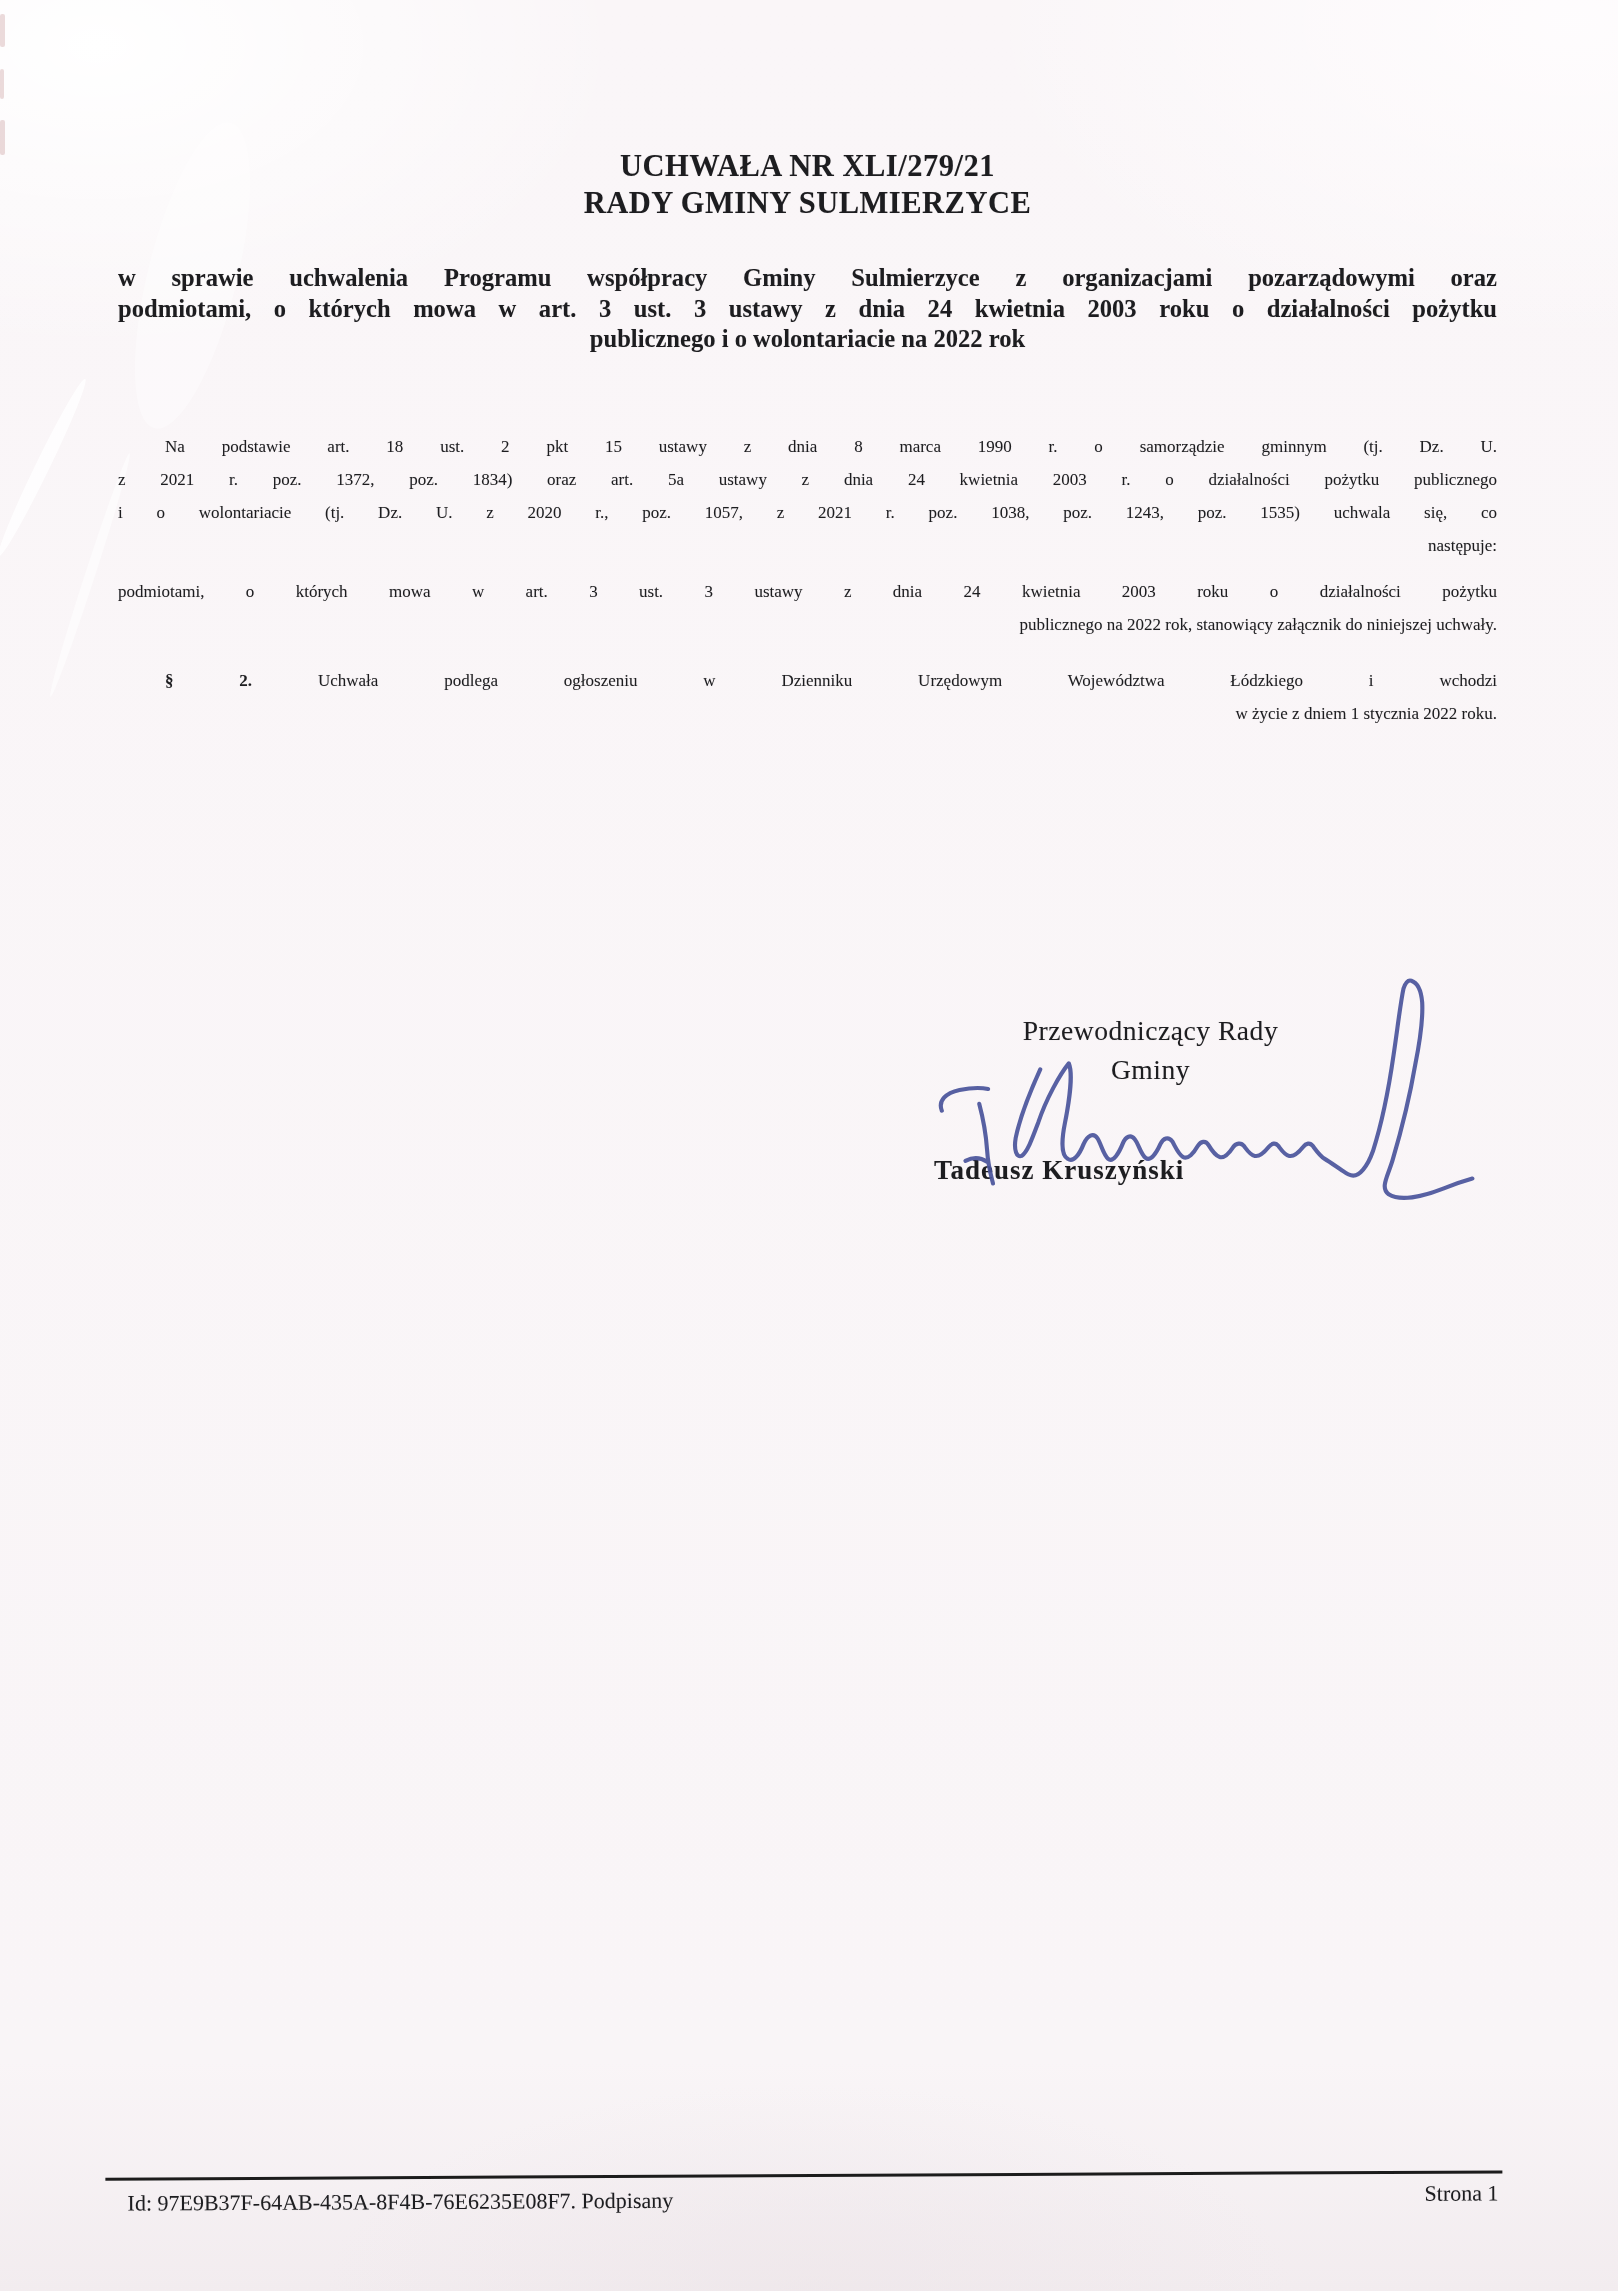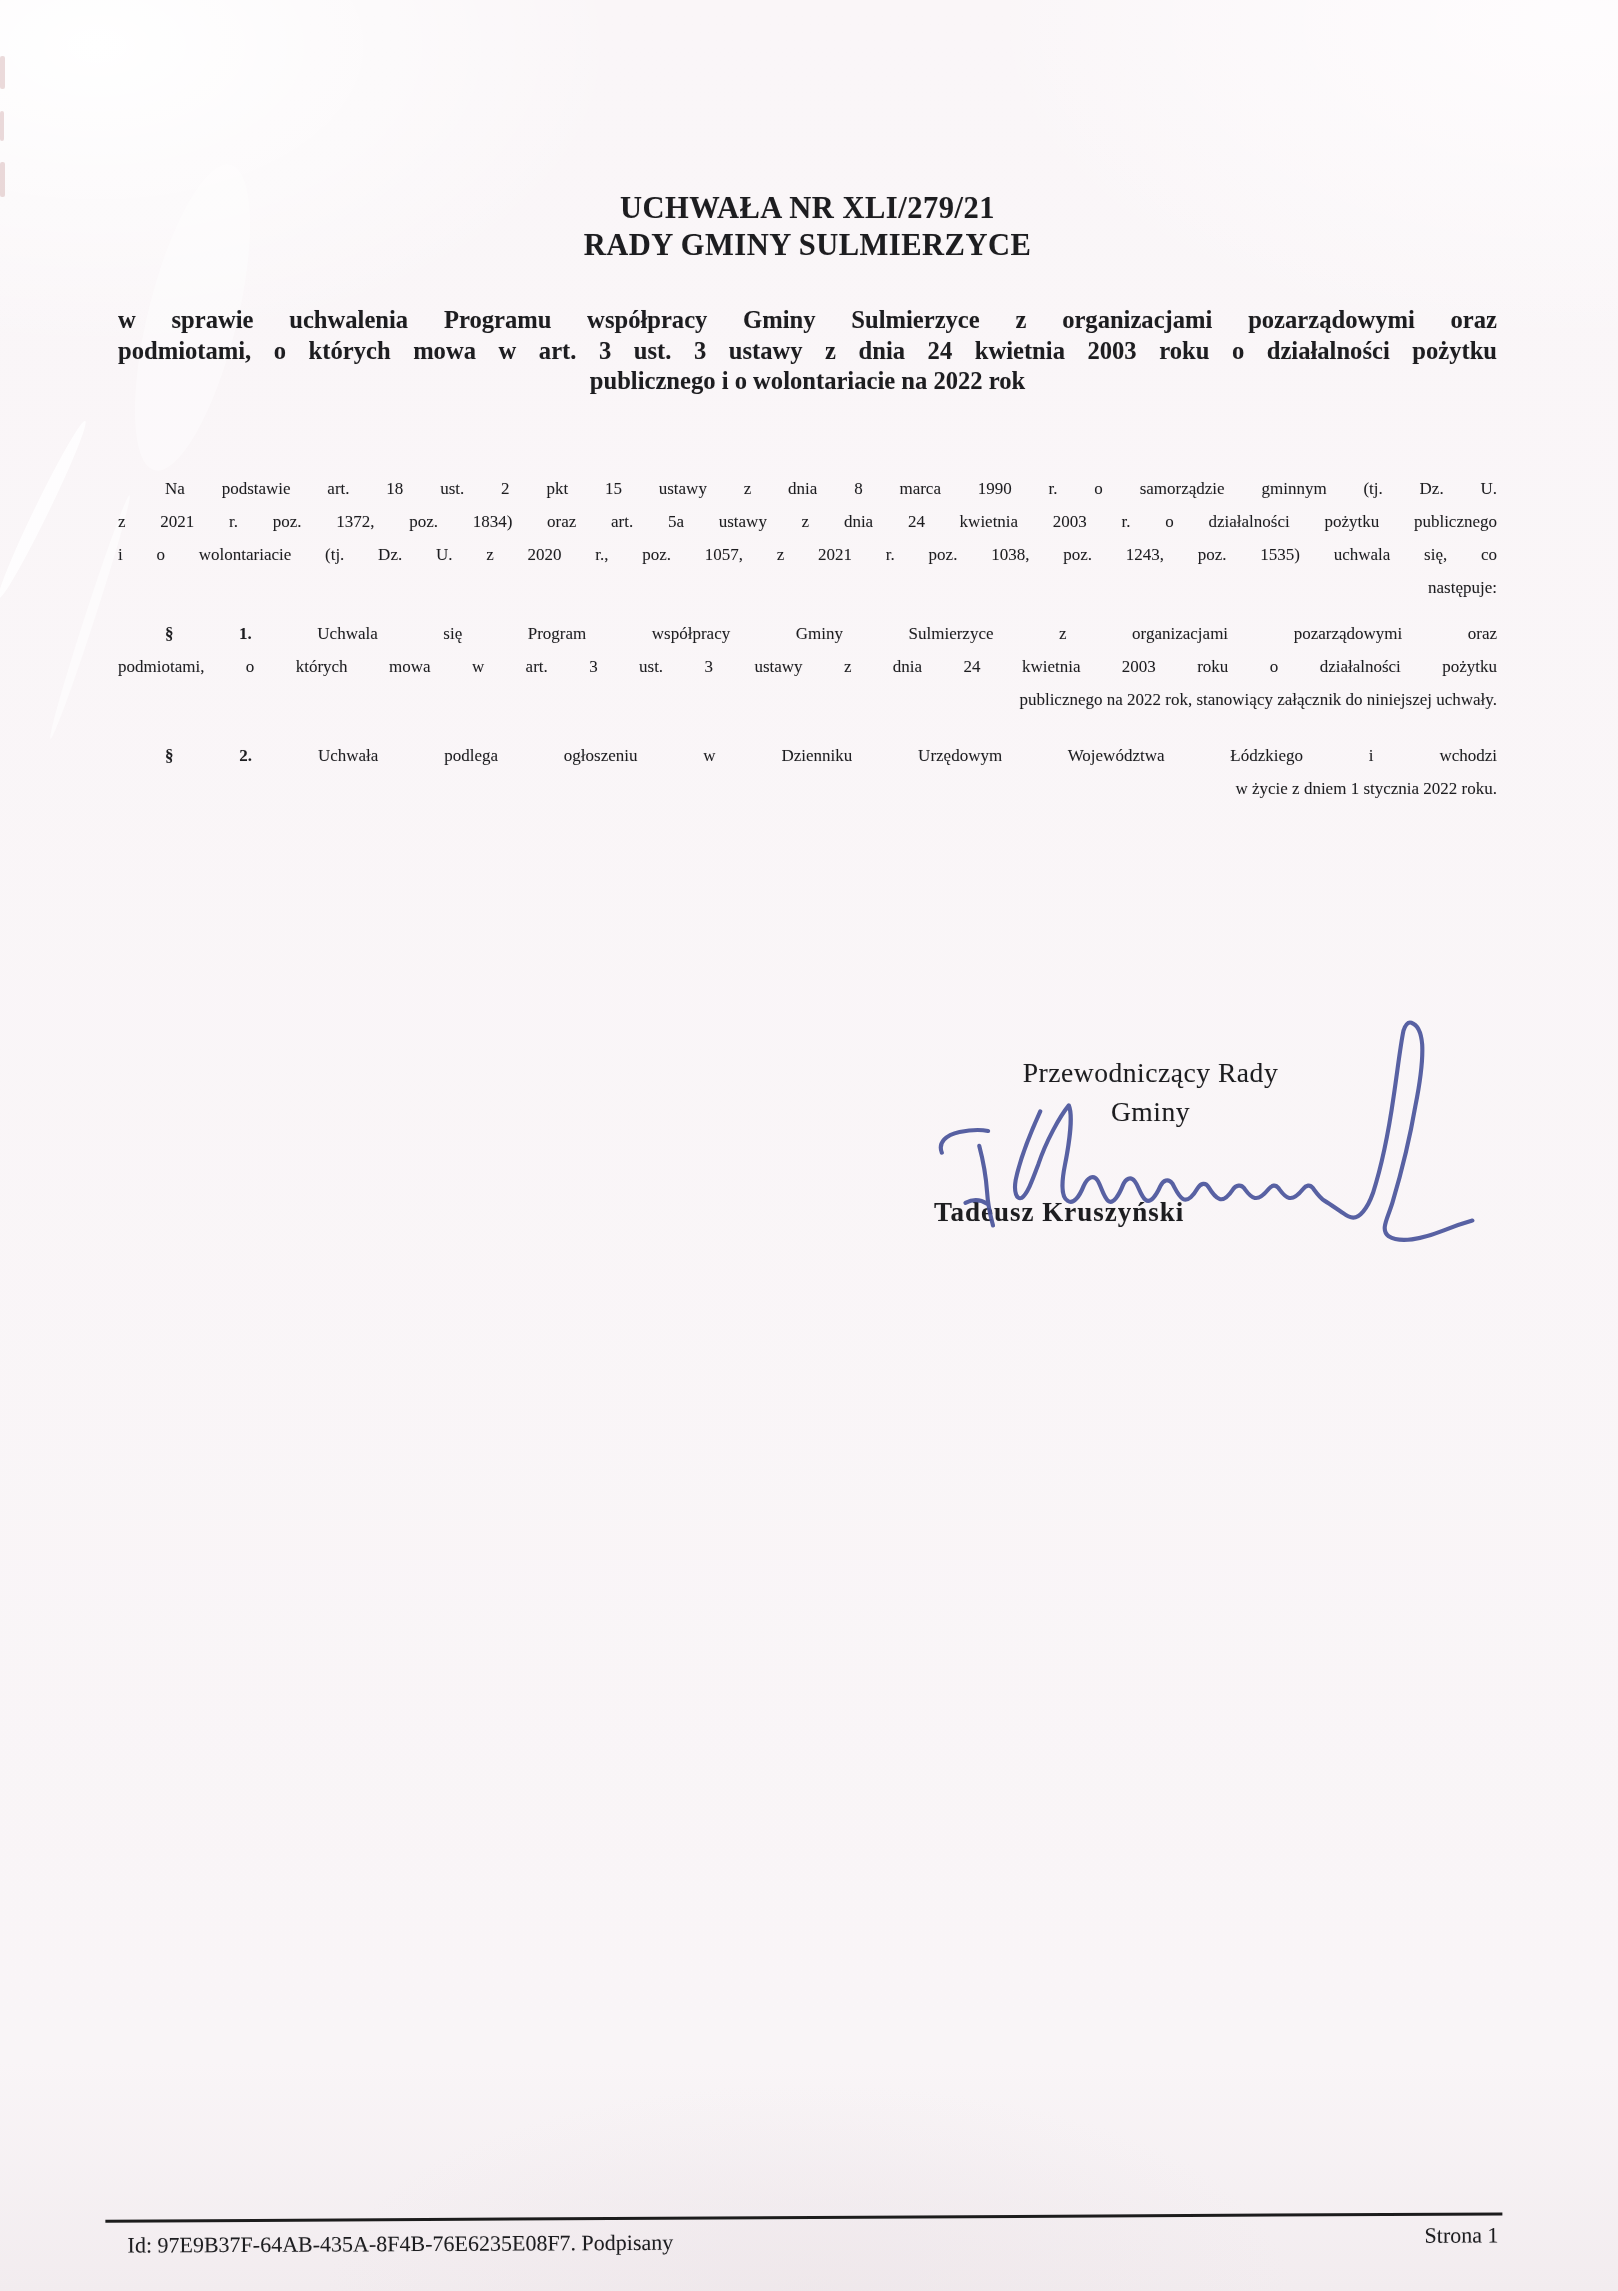--- a/index.html
+++ b/index.html
@@ -8,21 +8,21 @@
     position: relative;
     font-family: "Liberation Serif", serif;
     color: #1d1d20;
     background:
       radial-gradient(ellipse 887px 512px at 6% 2%, #ffffff 0%, rgba(255,255,255,0) 60%),
       radial-gradient(ellipse 1084px 591px at 97% 1%, rgba(255,253,254,0.9), rgba(255,253,254,0) 55%),
       radial-gradient(ellipse 690px 296px at 50% 100%, rgba(236,228,232,0.55), rgba(236,228,232,0) 70%),
       linear-gradient(180deg, #faf6f8 0%, #f9f5f7 90%, #f2ecef 100%);
     overflow: hidden;
   }
-  .page { position: absolute; inset: 0; margin-top: 42px; }
+  .page { position: absolute; inset: 0; }
 
   
   .streak {
     position: absolute; border-radius: 50%;
     background: rgba(255,255,255,0.8); pointer-events: none;
   }
   .streak.s1 { left: 35px; top: 355px; width: 13.8px; height: 197px; transform: rotate(26deg); }
   .streak.s2 { left: 85px; top: 424px; width: 9.9px; height: 256px; transform: rotate(18deg); opacity: .7; }
   .streak.s3 { left: 148px; top: 118px; width: 89px; height: 315px; transform: rotate(14deg); opacity: .5; }
   .speck { position: absolute; background: rgba(150,60,60,0.18); border-radius: 2px; }
@@ -92,24 +92,20 @@
     </div>
 
     <div class="body-block preamble">
       <div class="jline indent">Na podstawie art. 18 ust. 2 pkt 15 ustawy z dnia 8 marca 1990 r. o samorządzie gminnym (tj. Dz. U.</div>
       <div class="jline">z 2021 r. poz. 1372, poz. 1834) oraz art. 5a ustawy z dnia 24 kwietnia 2003 r. o działalności pożytku publicznego</div>
       <div class="jline">i o wolontariacie (tj. Dz. U. z 2020 r., poz. 1057, z 2021 r. poz. 1038, poz. 1243, poz. 1535) uchwala się, co</div>
       <div class="lline">następuje:</div>
     </div>
 
     <div class="body-block s1">
-      <div class="jline indent">
-        <span class="bold">§ 1.</span>
-        <span>Uchwala się Program współpracy Gminy Sulmierzyce z organizacjami pozarządowymi oraz</span>
-      </div>
       <div class="jline">podmiotami, o których mowa w art. 3 ust. 3 ustawy z dnia 24 kwietnia 2003 roku o działalności pożytku</div>
       <div class="lline">publicznego na 2022 rok, stanowiący załącznik do niniejszej uchwały.</div>
     </div>
 
     <div class="body-block s2">
       <div class="jline indent">
         <span class="bold">§ 2.</span>
         <span>Uchwała podlega ogłoszeniu w Dzienniku Urzędowym Województwa Łódzkiego i wchodzi</span>
       </div>
       <div class="lline">w życie z dniem 1 stycznia 2022 roku.</div>

